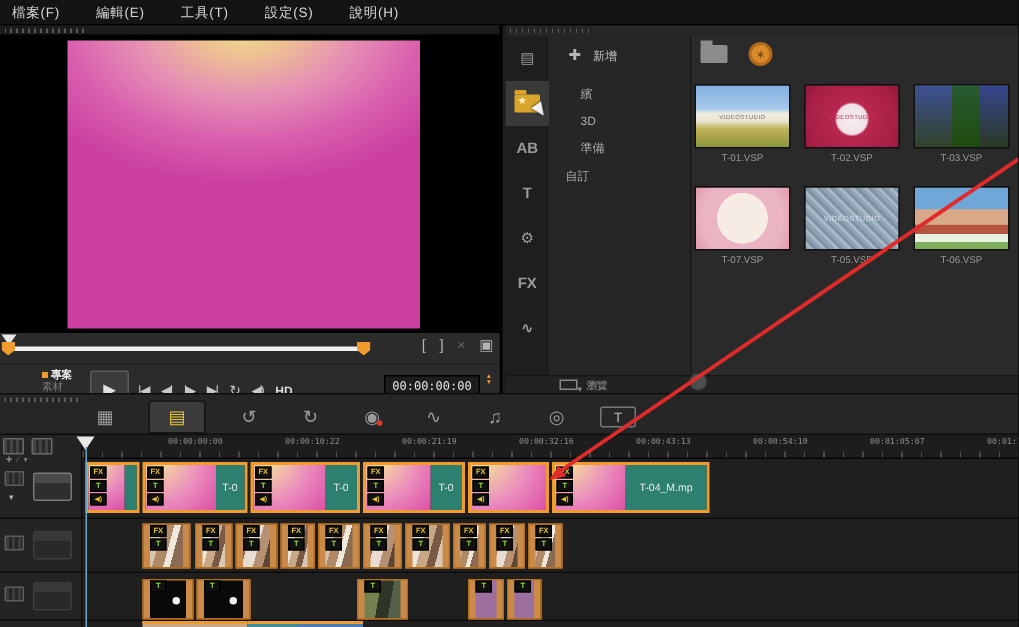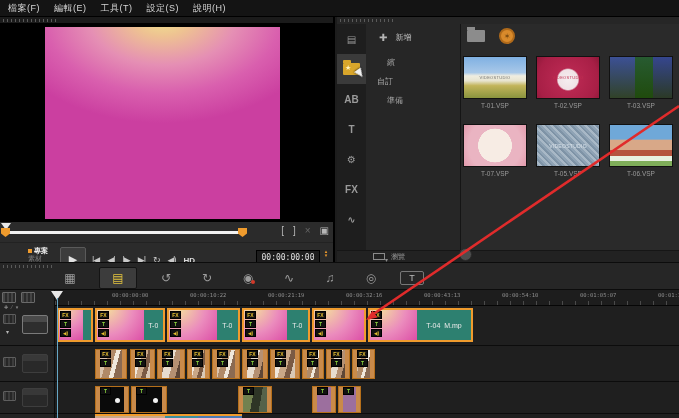--- a/index.html
+++ b/index.html
@@ -3,21 +3,21 @@
 <meta charset="utf-8">
 <style>
   * { margin:0; padding:0; box-sizing:border-box; }
   html,body { background:#000; }
   body { font-family:"Liberation Sans","DejaVu Sans",sans-serif; }
   #app { position:relative; width:679px; height:418px; background:#1c1c1c; overflow:hidden; color:#ccc; }
   .abs { position:absolute; }
 
   
   #menubar { left:0; top:0; width:679px; height:17px; background:#141414; border-bottom:1px solid #000;
-             display:flex; align-items:center; gap:14px; padding-left:8px; }
+             display:flex; align-items:center; gap:24px; padding-left:8px; }
   .menu-item { font-size:9px; color:#d6d6d6; letter-spacing:.5px; }
 
   
   #preview-panel { left:0; top:17px; width:335px; height:245px; background:#1b1b1b; border-right:2px solid #000; }
   .grip { height:3px; background:repeating-linear-gradient(90deg,#5a5a5a 0 1px,transparent 1px 4px); }
   #video-area { left:0; top:6px; width:333px; height:199px; background:#000; }
   #video-frame { left:45px; top:4px; width:235px; height:192px;
       background:radial-gradient(ellipse 70% 55% at 50% -5%, #efe58c 0%, #eec292 18%, #e58fb4 45%, #d95fae 72%, #cb3fa0 100%); }
   #scrub-row { left:0; top:205px; width:333px; height:20px; background:#2b2b2b; }
   #scrub-marker { left:1px; top:1px; width:0; height:0; border-left:5px solid transparent; border-right:5px solid transparent; border-top:7px solid #e8e8e8; }
@@ -242,22 +242,23 @@
         </div>
       </div>
     <div id="lib-cats" class="abs">
       <div id="add-row">
         <span id="add-plus">✚</span>
         <span>新增</span>
       </div>
       <div id="cat-items">
 
       <div class="cat-item indent">繽</div>
+          <div class="cat-item indent">3D</div>
+          <div class="cat-item indent">準備</div>
           <div class="cat-item">自訂</div>
-          <div class="cat-item indent">準備</div>
         </div>
     </div>
     <div id="lib-divider" class="abs"></div>
     <div id="gallery" class="abs">
       <div id="gallery-top" class="abs">
         <div class="gfolder"></div>
         <div class="gbadge">✶</div>
       </div>
       <div class="thumb-grid abs">
 

